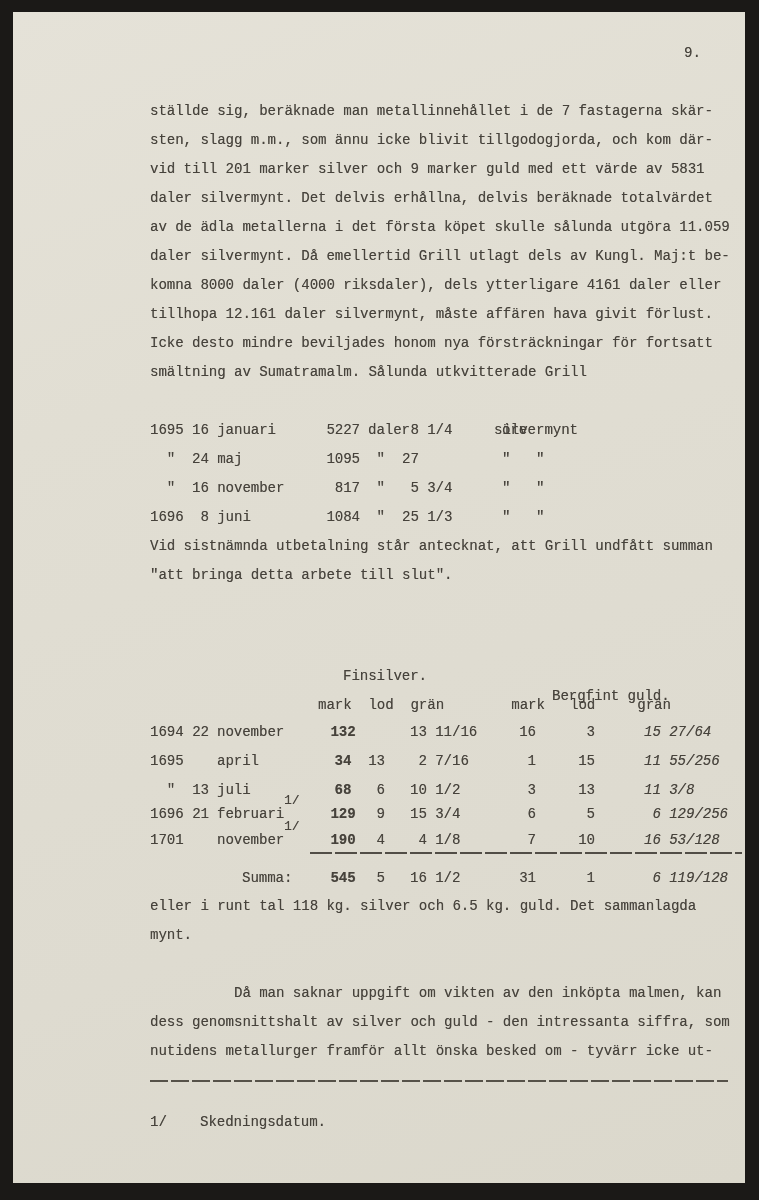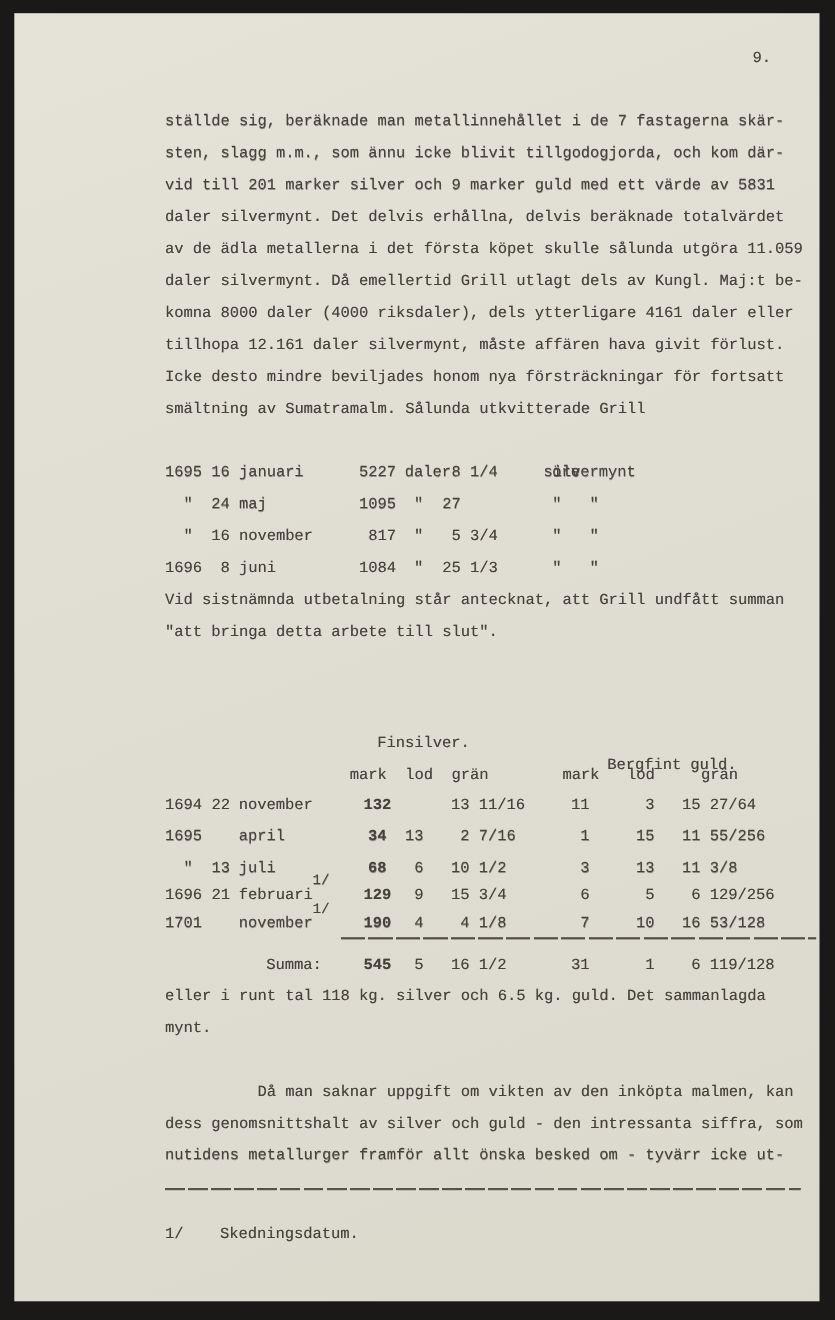--- a/index.html
+++ b/index.html
@@ -30,21 +30,21 @@
   .c-oreu{left:311px;margin-left:41px;}
   .c-coin{left:344px;}
   
   .c-day{left:42px;width:17px;text-align:right;}
   .c-month{left:67px;}
   .c-mark{left:176px;width:34px;text-align:center;font-weight:bold;}
   .c-lod{left:202px;width:33px;text-align:right;}
   .c-gran{left:260px;}
   .c-gmark{left:344px;width:42px;text-align:right;}
   .c-glod{left:403px;width:42px;text-align:right;}
-  .c-ggran{left:470px;}
+  .c-ggran{left:494px;font-style:italic;}
   .c-sup{left:134px;top:-14px;font-size:13px;}
   .c-sumlabel{left:92px;}
   #assay-rows > div:nth-of-type(4){margin-top:-5px;}
   #assay-rows > div:nth-of-type(5){margin-top:-3px;}
   .hspan{position:absolute;top:0;white-space:pre;line-height:29px;}
   #hdr-silver{left:193px;}
   #hdr-gold{left:402px;margin-top:20px;}
   .rule{position:absolute;height:2px;}
   #sum-rule{top:840px;left:297px;width:432px;
     background:repeating-linear-gradient(90deg,#514d46 0 22px,rgba(0,0,0,0) 22px 25px);}
@@ -132,21 +132,21 @@
     <div class="block" style="top:706px;width:580px" id="assay-rows">
 
     <div class="arow">
           <span class="cell c-year">1694</span>
           <span class="cell c-day">22</span>
           <span class="cell c-month">november</span>
           <span class="cell c-sup"></span>
           <span class="cell c-mark">132</span>
           <span class="cell c-lod"></span>
           <span class="cell c-gran">13 11/16</span>
-          <span class="cell c-gmark">11</span>
+          <span class="cell c-gmark">16</span>
           <span class="cell c-glod">3</span>
           <span class="cell c-ggran">15 27/64</span>
         </div>
         <div class="arow">
           <span class="cell c-year">1695</span>
           <span class="cell c-day"></span>
           <span class="cell c-month">april</span>
           <span class="cell c-sup"></span>
           <span class="cell c-mark">34</span>
           <span class="cell c-lod">13</span>

